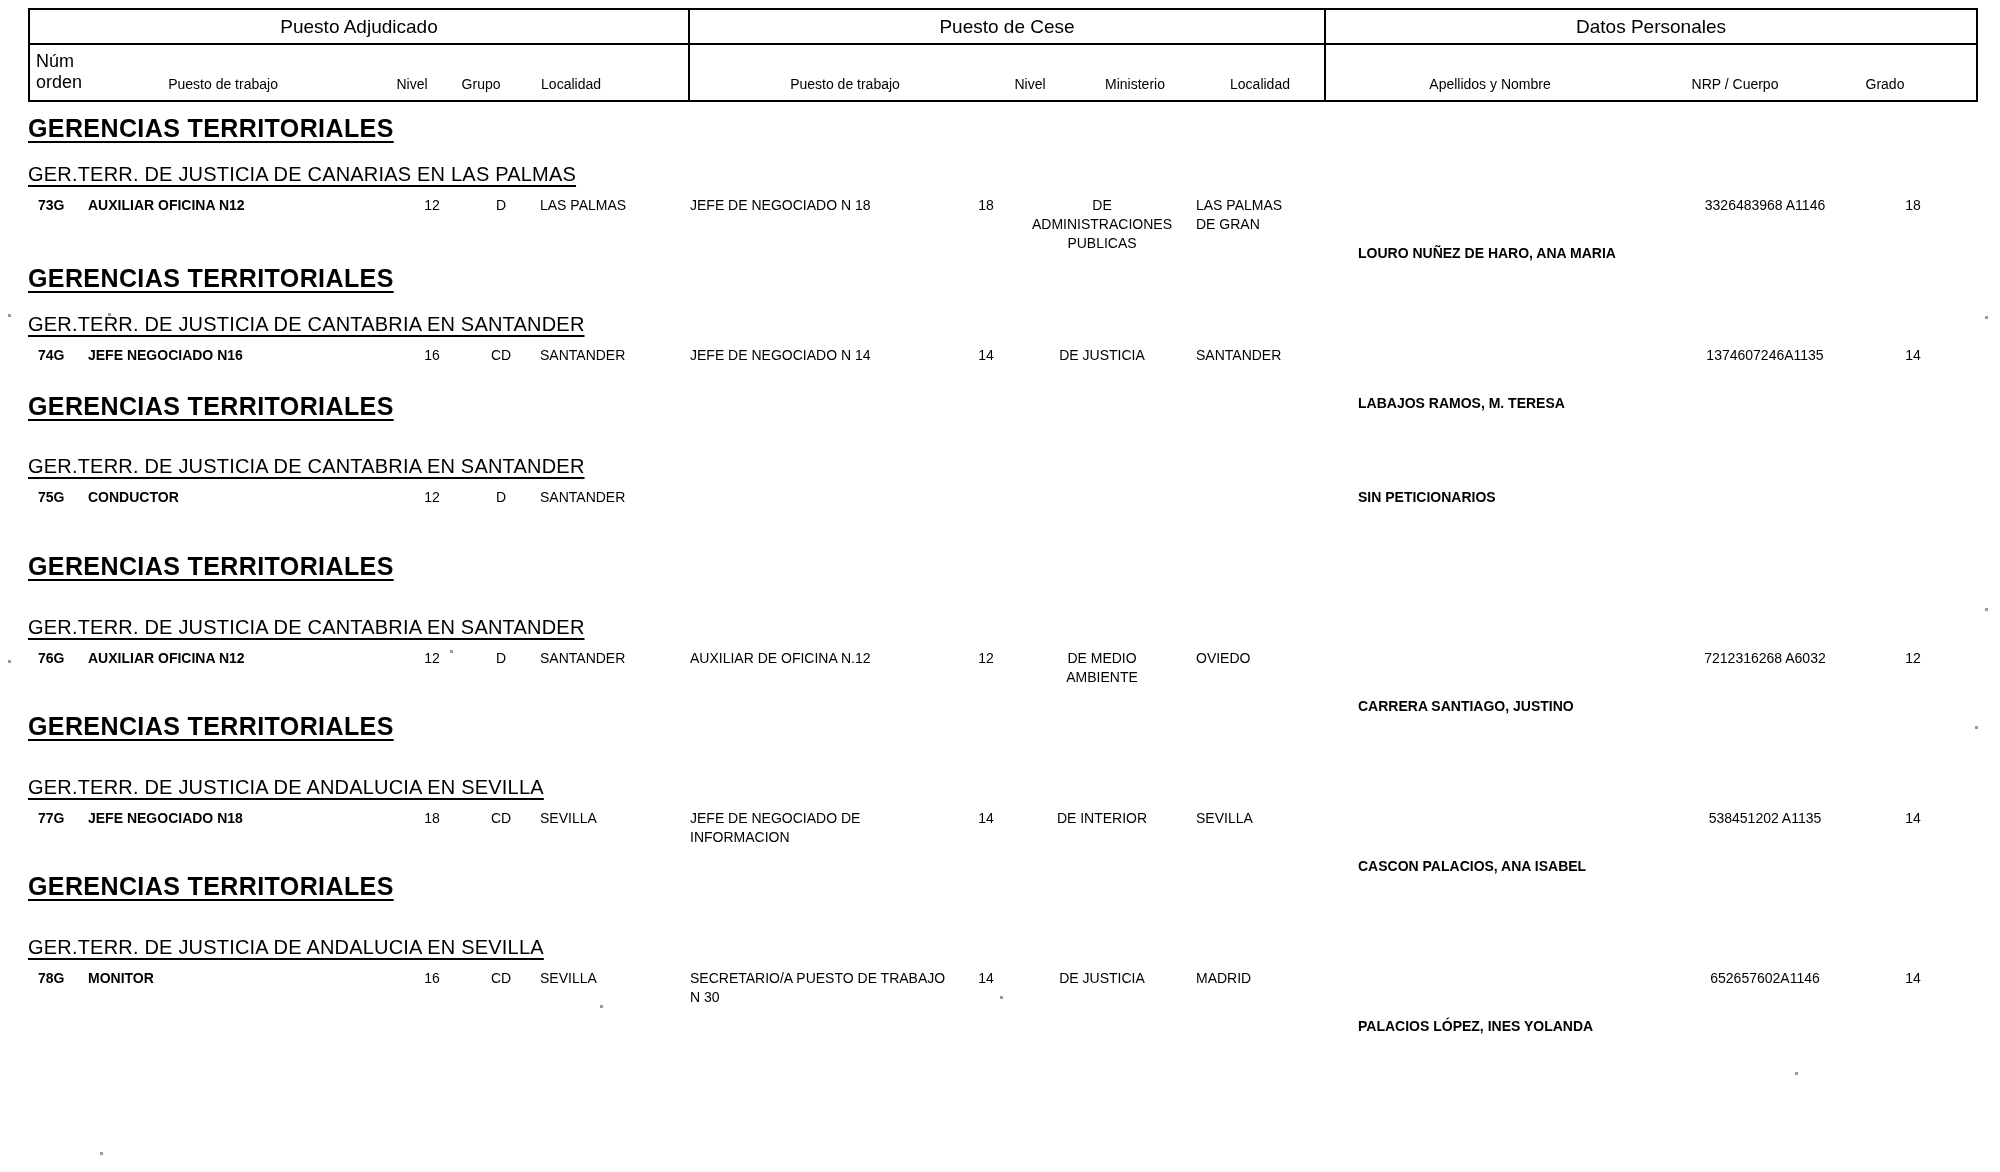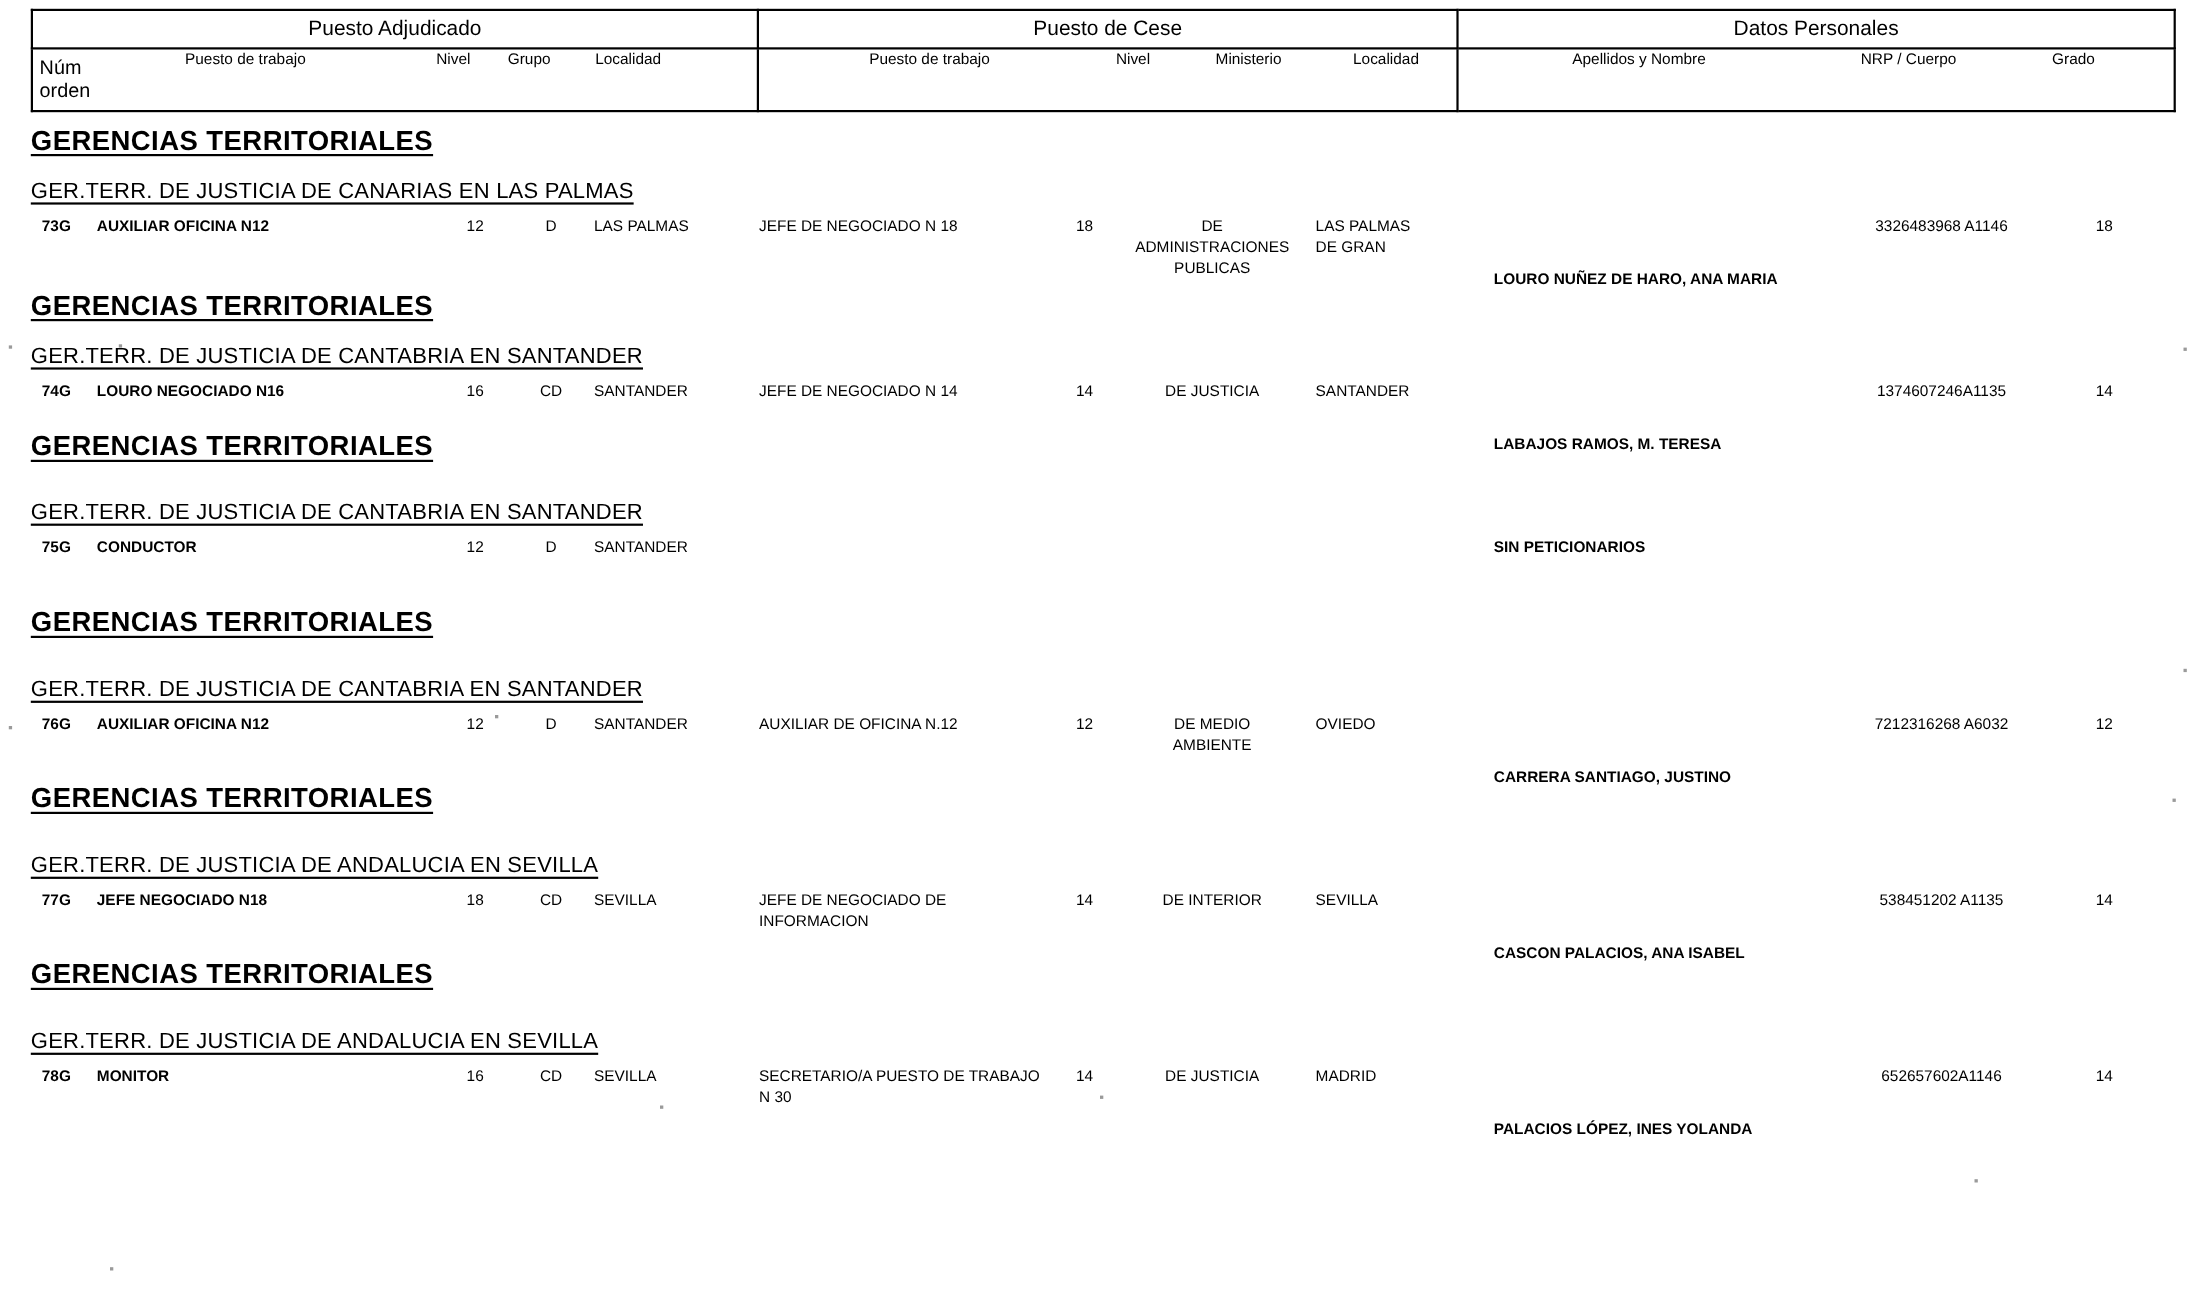--- a/index.html
+++ b/index.html
@@ -37,20 +37,21 @@
     border-bottom: 2px solid #000;
   }
   .hdr-sub-row td {
     height: 55px;
     border-left: 2px solid #000;
     border-right: 2px solid #000;
     border-bottom: 2px solid #000;
   }
   .subcells {
     display: flex;
+    align-items: flex-end;
     height: 100%;
     box-sizing: border-box;
     padding-bottom: 8px;
   }
   .subcell {
     font-size: 14px;
     text-align: center;
     white-space: nowrap;
   }
   .numorden {
@@ -191,21 +192,21 @@
       <div class="cell c-nrp">3326483968 A1146</div>
       <div class="cell c-grado">18</div>
     </div>
   </div>
 
   <div class="section">
     <div class="org-title" style="top:160px;">GERENCIAS TERRITORIALES</div>
     <div class="unit-title" style="top:209px;">GER.TERR. DE JUSTICIA DE CANTABRIA EN SANTANDER</div>
     <div class="row" style="top:242px;">
       <div class="cell c-num">74G</div>
-      <div class="cell c-puesto">LOURO NEGOCIADO N16</div>
+      <div class="cell c-puesto">JEFE NEGOCIADO N16</div>
       <div class="cell c-nivel">16</div>
       <div class="cell c-grupo">CD</div>
       <div class="cell c-loc">SANTANDER</div>
       <div class="cell c-cpuesto">JEFE DE NEGOCIADO N 14</div>
       <div class="cell c-cnivel">14</div>
       <div class="cell c-cmin">DE JUSTICIA</div>
       <div class="cell c-cloc">SANTANDER</div>
       <div class="cell c-nombre">LABAJOS RAMOS, M. TERESA</div>
       <div class="cell c-nrp">1374607246A1135</div>
       <div class="cell c-grado">14</div>

